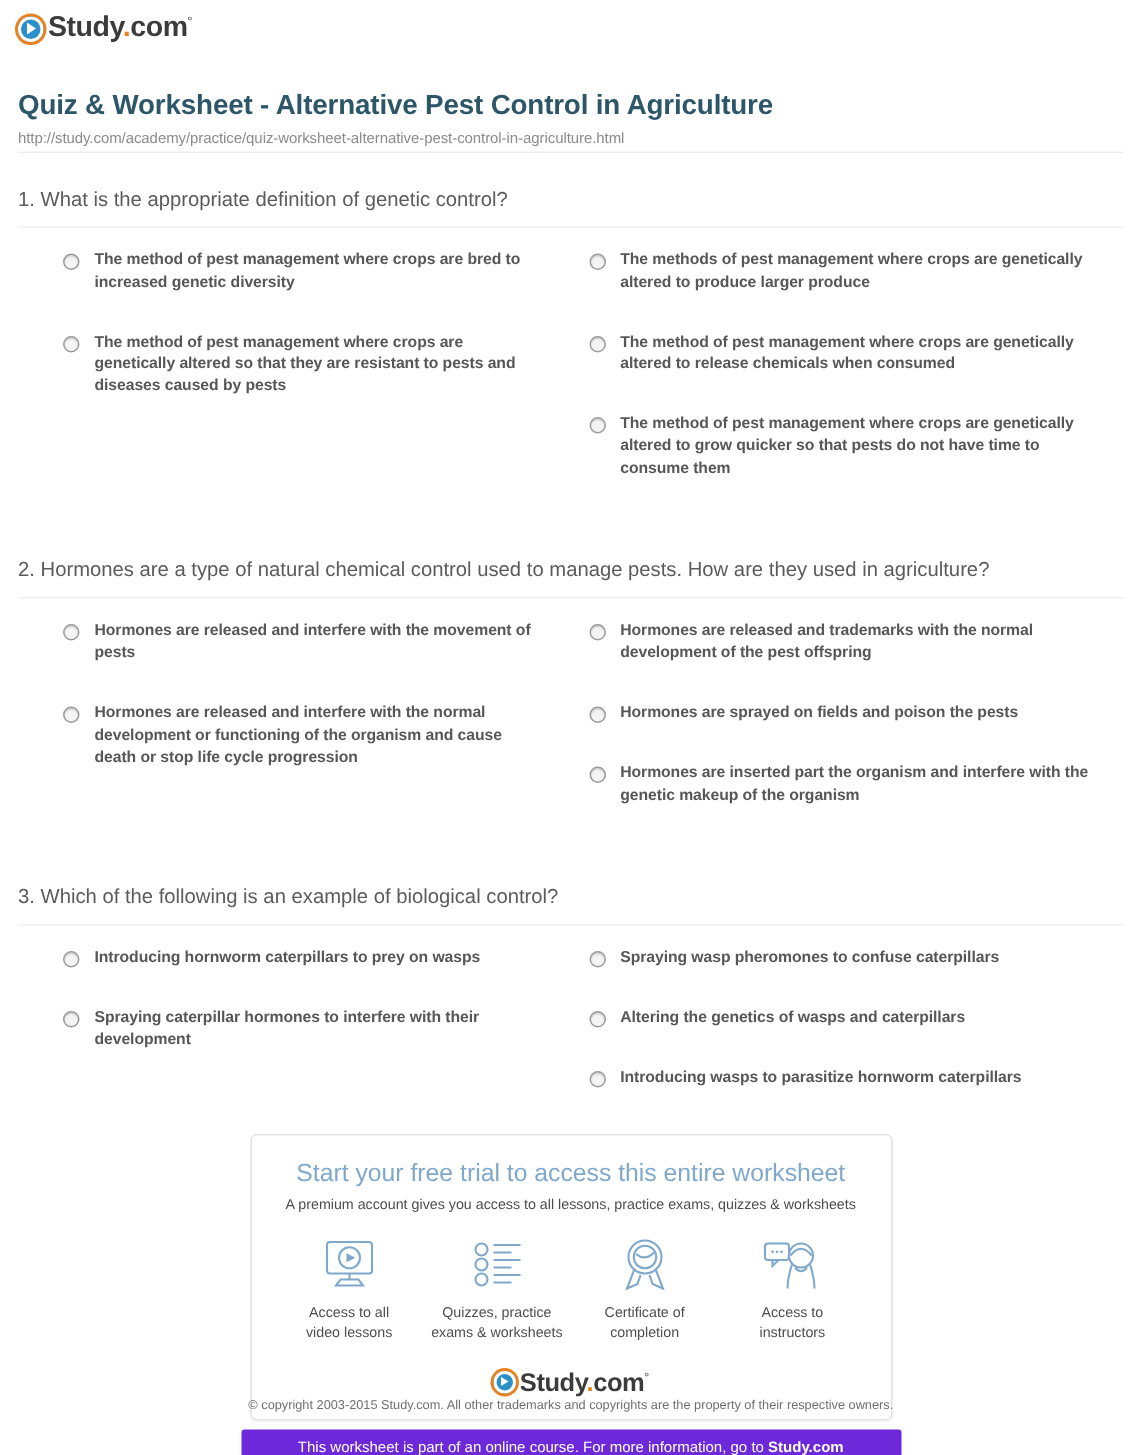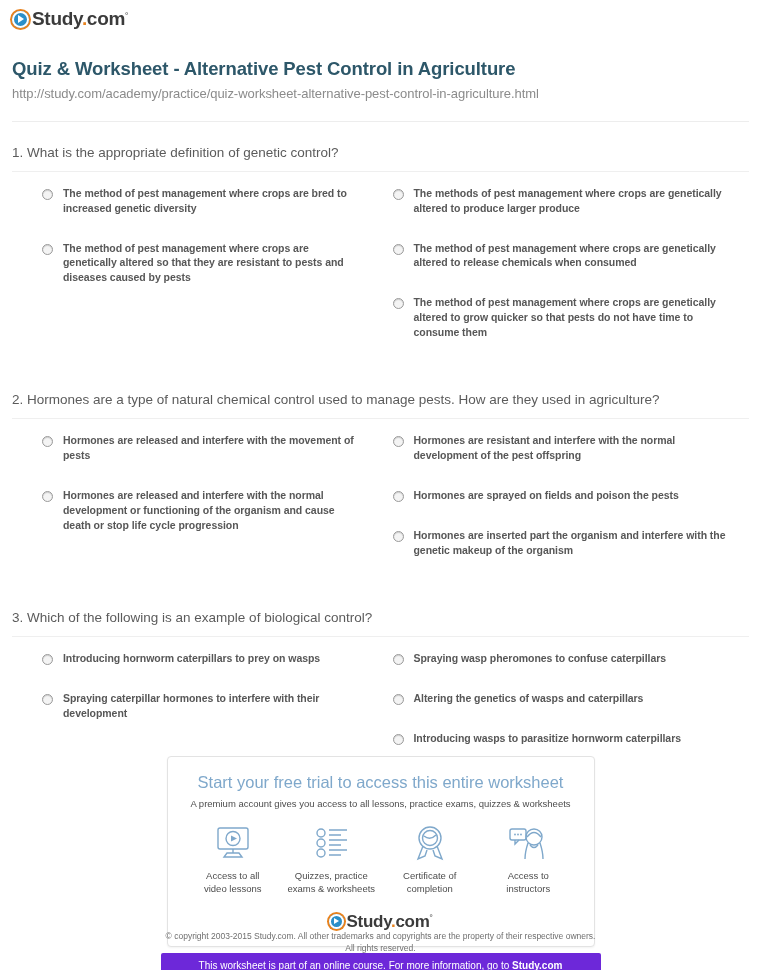--- a/index.html
+++ b/index.html
@@ -61,23 +61,23 @@
     padding: 26px 12px 0 12px;
   }
   .page-title {
     font-size: 18.5px;
     font-weight: bold;
     color: #2d5769;
     margin: 0 0 6px 0;
     letter-spacing: -0.1px;
   }
   .page-url {
-    font-size: 13px;
+    font-size: 10px;
     color: #8b8b8b;
-    margin: 0 0 20px 0;
+    margin: 0 0 3px 0;
     letter-spacing: -0.05px;
   }
   .rule {
     height: 1px;
     background: #ededed;
     width: 100%;
   }
 
   
   .question-block {
@@ -276,21 +276,21 @@
             <span class="answer-text">Hormones are released and interfere with the movement of pests</span>
           </div>
           <div class="answer">
             <span class="radio"></span>
             <span class="answer-text">Hormones are released and interfere with the normal development or functioning of the organism and cause death or stop life cycle progression</span>
           </div>
         </div>
         <div class="answers-col right">
           <div class="answer">
             <span class="radio"></span>
-            <span class="answer-text">Hormones are resistant and interfere with the normal development of the pest offspring</span>
+            <span class="answer-text">Hormones are released and trademarks with the normal development of the pest offspring</span>
           </div>
           <div class="answer">
             <span class="radio"></span>
             <span class="answer-text">Hormones are sprayed on fields and poison the pests</span>
           </div>
           <div class="answer">
             <span class="radio"></span>
             <span class="answer-text">Hormones are inserted part the organism and interfere with the genetic makeup of the organism</span>
           </div>
         </div>
@@ -396,14 +396,13 @@
     </div>
   </div>
 
   <div class="promo-bar">
     <span>This worksheet is part of an online course. For more information, go to </span><b>Study.com</b>
   </div>
 </div>
 
 <div class="footer">
   <div>© copyright 2003-2015 Study.com. All other trademarks and copyrights are the property of their respective owners.</div>
-  <div>All rights reserved.</div>
 </div>
 
 </body></html>

